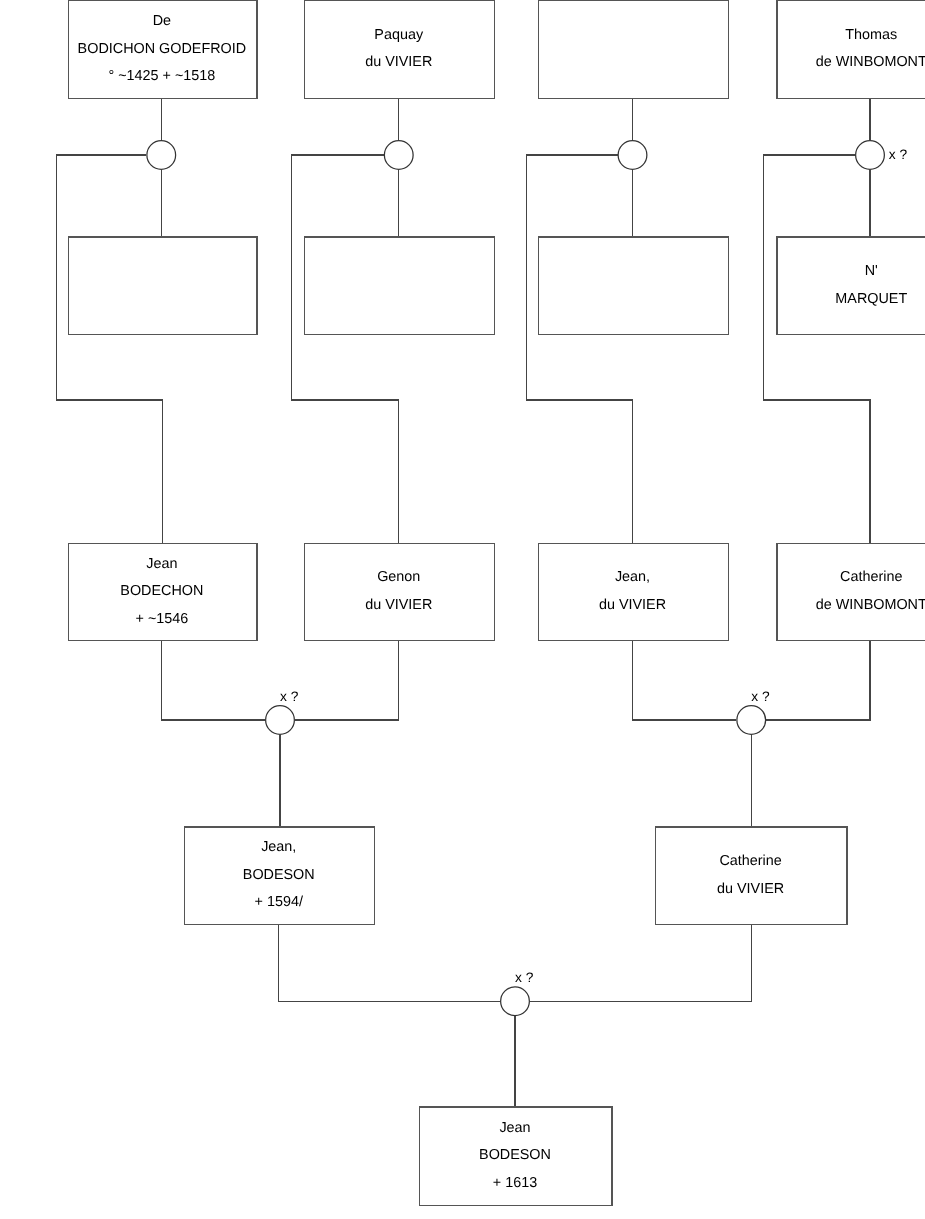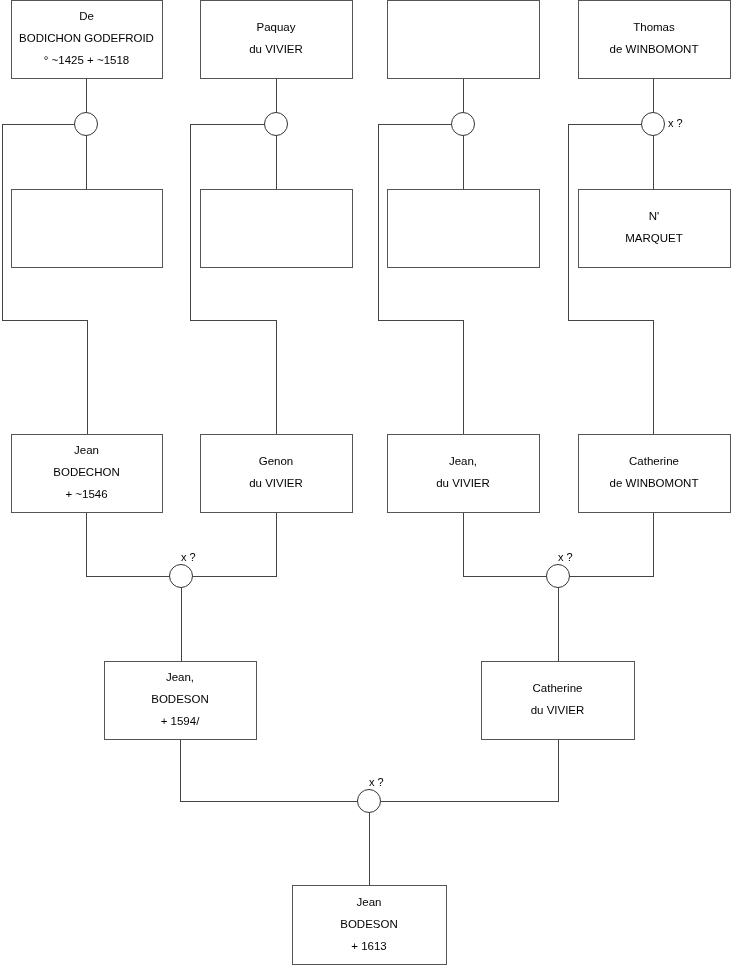--- a/index.html
+++ b/index.html
@@ -10,20 +10,21 @@
   body {
     width: 740px;
     height: 975px;
     font-family: "Liberation Sans", sans-serif;
     overflow: hidden;
   }
   #chart-root {
     position: relative;
     width: 652px;
     height: 975px;
+    margin-left: 43px;
   }
   svg#tree-svg {
     position: absolute;
     top: 0;
     left: 0;
     width: 740px;
     height: 975px;
     display: block;
   }
   .node-rect {

